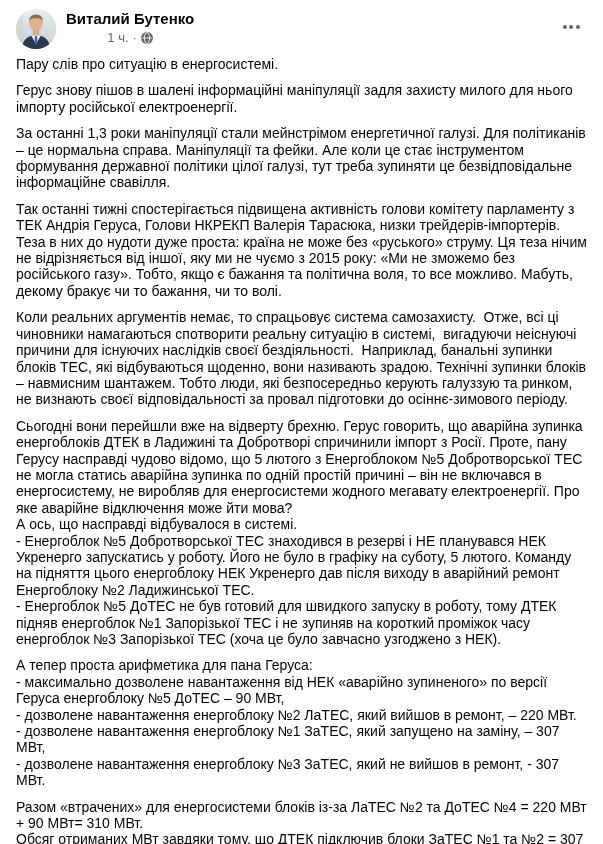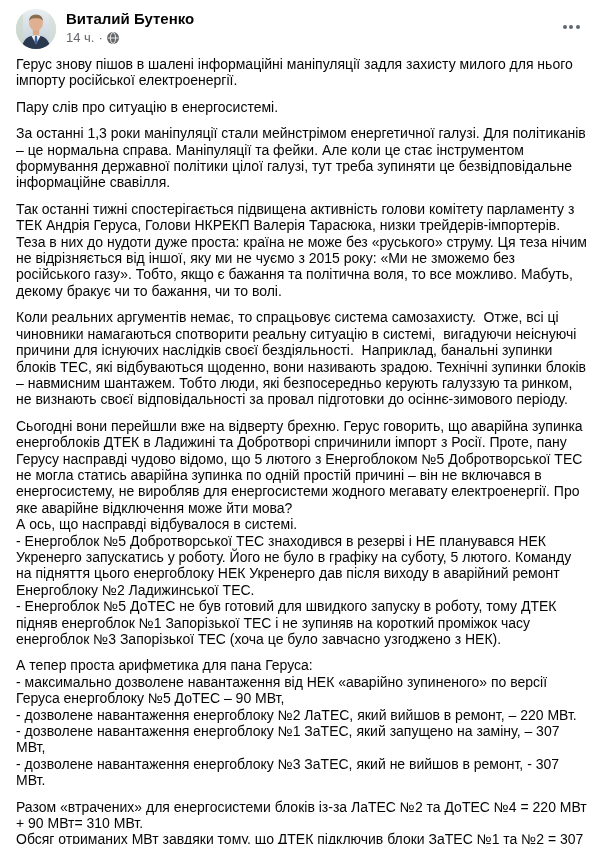--- a/index.html
+++ b/index.html
@@ -30,20 +30,21 @@
     overflow: hidden;
     flex: 0 0 40px;
     box-shadow: inset 0 0 0 1px rgba(0,0,0,0.08);
     cursor: pointer;
   }
   .avatar-wrap svg { display: block; }
   .header-info {
     margin-left: 10px;
     display: flex;
     flex-direction: column;
+    align-items: center;
   }
   .author-name {
     font-size: 15px;
     font-weight: 700;
     color: #050505;
     line-height: 19px;
     cursor: pointer;
   }
   .post-meta {
     display: flex;
@@ -110,21 +111,21 @@
         <path d="M19,27 L21,27 L21.5,33 L20,35.5 L18.5,33 Z" fill="#3c62a8"></path>
         <rect x="16.8" y="19" width="6.4" height="7.5" rx="2.5" fill="#d9a886"></rect>
         <ellipse cx="20" cy="14" rx="7" ry="7.8" fill="#dfb091"></ellipse>
         <path d="M12.8,13.5 C12.8,8.5 15.5,5.6 20,5.6 C24.5,5.6 27.2,8.5 27.2,13.5 C27.2,10.8 25.4,9.2 20,9.2 C14.6,9.2 12.8,10.8 12.8,13.5 Z" fill="#8a6e50"></path>
       </svg>
     </div>
 
     <div class="header-info">
       <span class="author-name">Виталий Бутенко</span>
       <span class="post-meta">
-        <span class="post-timestamp">14 ч.</span>
+        <span class="post-timestamp">1 ч.</span>
         <span class="meta-sep">·</span>
         <span class="globe-icon">
           <svg width="12" height="12" viewBox="0 0 12 12">
             <circle cx="6" cy="6" r="6" fill="#65676B"></circle>
             <g stroke="#ffffff" stroke-width="0.9" fill="none" opacity="0.95">
               <line x1="0.6" y1="6" x2="11.4" y2="6"></line>
               <ellipse cx="6" cy="6" rx="2.6" ry="5.4"></ellipse>
             </g>
           </svg>
         </span>
@@ -133,22 +134,22 @@
 
     <div class="menu-button">
       <span class="dot"></span>
       <span class="dot"></span>
       <span class="dot"></span>
     </div>
 
   </div>
 
   <div class="post-body">
+    <div class="post-paragraph">Пару слів про ситуацію в енергосистемі.</div>
     <div class="post-paragraph">Герус знову пішов в шалені інформаційні маніпуляції задля захисту милого для нього імпорту російської електроенергії.</div>
-    <div class="post-paragraph">Пару слів про ситуацію в енергосистемі.</div>
     <div class="post-paragraph">За останні 1,3 роки маніпуляції стали мейнстрімом енергетичної галузі. Для політиканів – це нормальна справа. Маніпуляції та фейки. Але коли це стає інструментом формування державної політики цілої галузі, тут треба зупиняти це безвідповідальне інформаційне свавілля.</div>
     <div class="post-paragraph">Так останні тижні спостерігається підвищена активність голови комітету парламенту з ТЕК Андрія Геруса, Голови НКРЕКП Валерія Тарасюка, низки трейдерів-імпортерів. Теза в них до нудоти дуже проста: країна не може без «руського» струму. Ця теза нічим не відрізняється від іншої, яку ми не чуємо з 2015 року: «Ми не зможемо без російського газу». Тобто, якщо є бажання та політична воля, то все можливо. Мабуть, декому бракує чи то бажання, чи то волі.</div>
     <div class="post-paragraph">Коли реальних аргументів немає, то спрацьовує система самозахисту.  Отже, всі ці чиновники намагаються спотворити реальну ситуацію в системі,  вигадуючи неіснуючі причини для існуючих наслідків своєї бездіяльності.  Наприклад, банальні зупинки блоків ТЕС, які відбуваються щоденно, вони називають зрадою. Технічні зупинки блоків – навмисним шантажем. Тобто люди, які безпосередньо керують галуззую та ринком, не визнають своєї відповідальності за провал підготовки до осіннє-зимового періоду.</div>
     <div class="post-paragraph">Сьогодні вони перейшли вже на відверту брехню. Герус говорить, що аварійна зупинка енергоблоків ДТЕК в Ладижині та Добротворі спричинили імпорт з Росії. Проте, пану Герусу насправді чудово відомо, що 5 лютого з Енергоблоком №5 Добротворської ТЕС не могла статись аварійна зупинка по одній простій причині – він не включався в енергосистему, не виробляв для енергосистеми жодного мегавату електроенергії. Про яке аварійне відключення може йти мова?
 А ось, що насправді відбувалося в системі.
 - Енергоблок №5 Добротворської ТЕС знаходився в резерві і НЕ планувався НЕК Укренерго запускатись у роботу. Його не було в графіку на суботу, 5 лютого. Команду на підняття цього енергоблоку НЕК Укренерго дав після виходу в аварійний ремонт Енергоблоку №2 Ладижинської ТЕС.
 - Енергоблок №5 ДоТЕС не був готовий для швидкого запуску в роботу, тому ДТЕК підняв енергоблок №1 Запорізької ТЕС і не зупиняв на короткий проміжок часу енергоблок №3 Запорізької ТЕС (хоча це було завчасно узгоджено з НЕК).</div>
     <div class="post-paragraph">А тепер проста арифметика для пана Геруса:
 - максимально дозволене навантаження від НЕК «аварійно зупиненого» по версії Геруса енергоблоку №5 ДоТЕС – 90 МВт,
 - дозволене навантаження енергоблоку №2 ЛаТЕС, який вийшов в ремонт, – 220 МВт.

